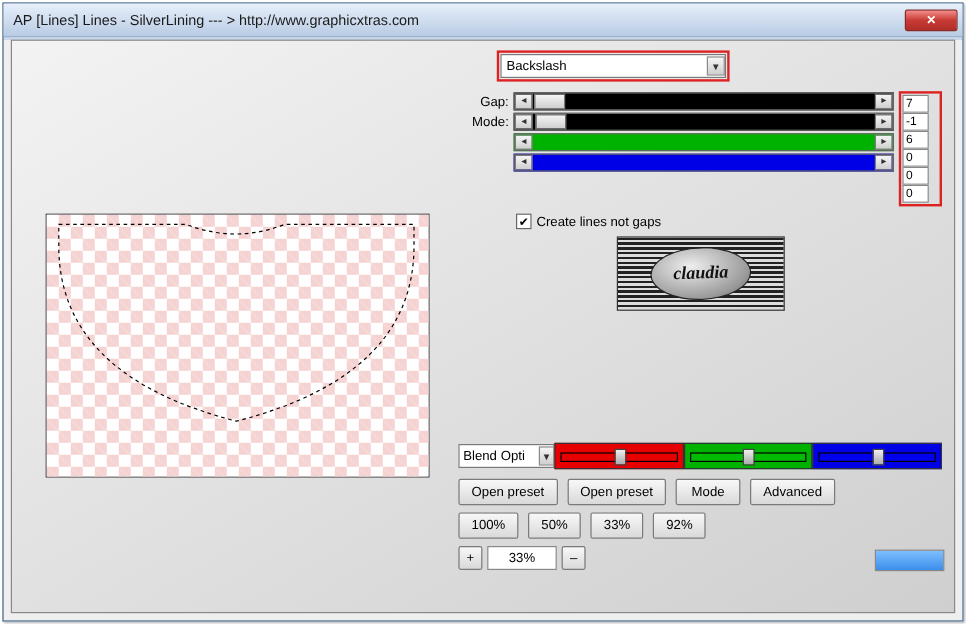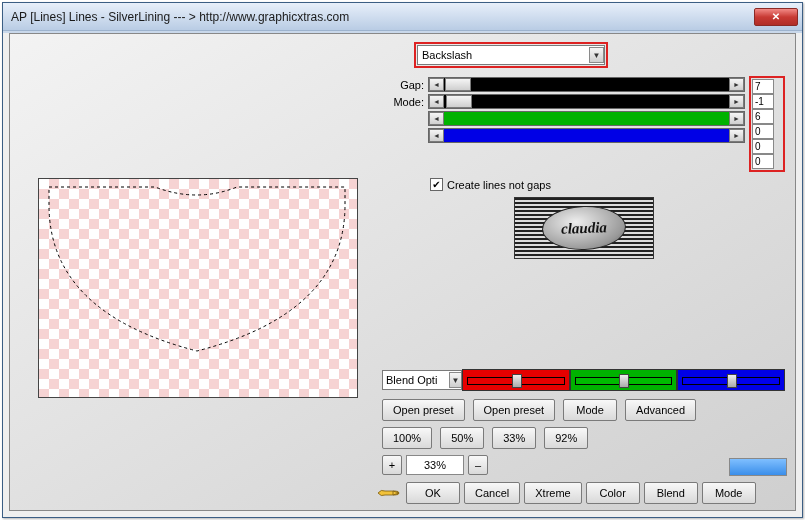--- a/index.html
+++ b/index.html
@@ -292,30 +292,16 @@
       </div>
 
       <div class="zoom-row">
         <div class="zoom-btn">+</div>
         <div class="zoom-val">33%</div>
         <div class="zoom-btn">–</div>
       </div>
 
       <div class="swatch"></div>
 
-      <div class="bottom-row">
-        <div class="finger">
-          <svg viewBox="0 0 24 16">
-            <path d="M1 8 Q4 4 8 6 L18 6 Q22 6 22 8 Q22 10 18 10 L8 10 Q4 12 1 8 Z" fill="#f2c23a" stroke="#7a5a12" stroke-width="0.8"></path>
-            <path d="M16 6 L22 8 L16 10 Z" fill="#f2c23a" stroke="#7a5a12" stroke-width="0.8"></path>
-          </svg>
-        </div>
-        <div class="btn">OK</div>
-        <div class="btn">Cancel</div>
-        <div class="btn">Xtreme</div>
-        <div class="btn">Color</div>
-        <div class="btn">Blend</div>
-        <div class="btn">Mode</div>
-      </div>
 
     </div>
   </div>
 </div>
 
 </body></html>

